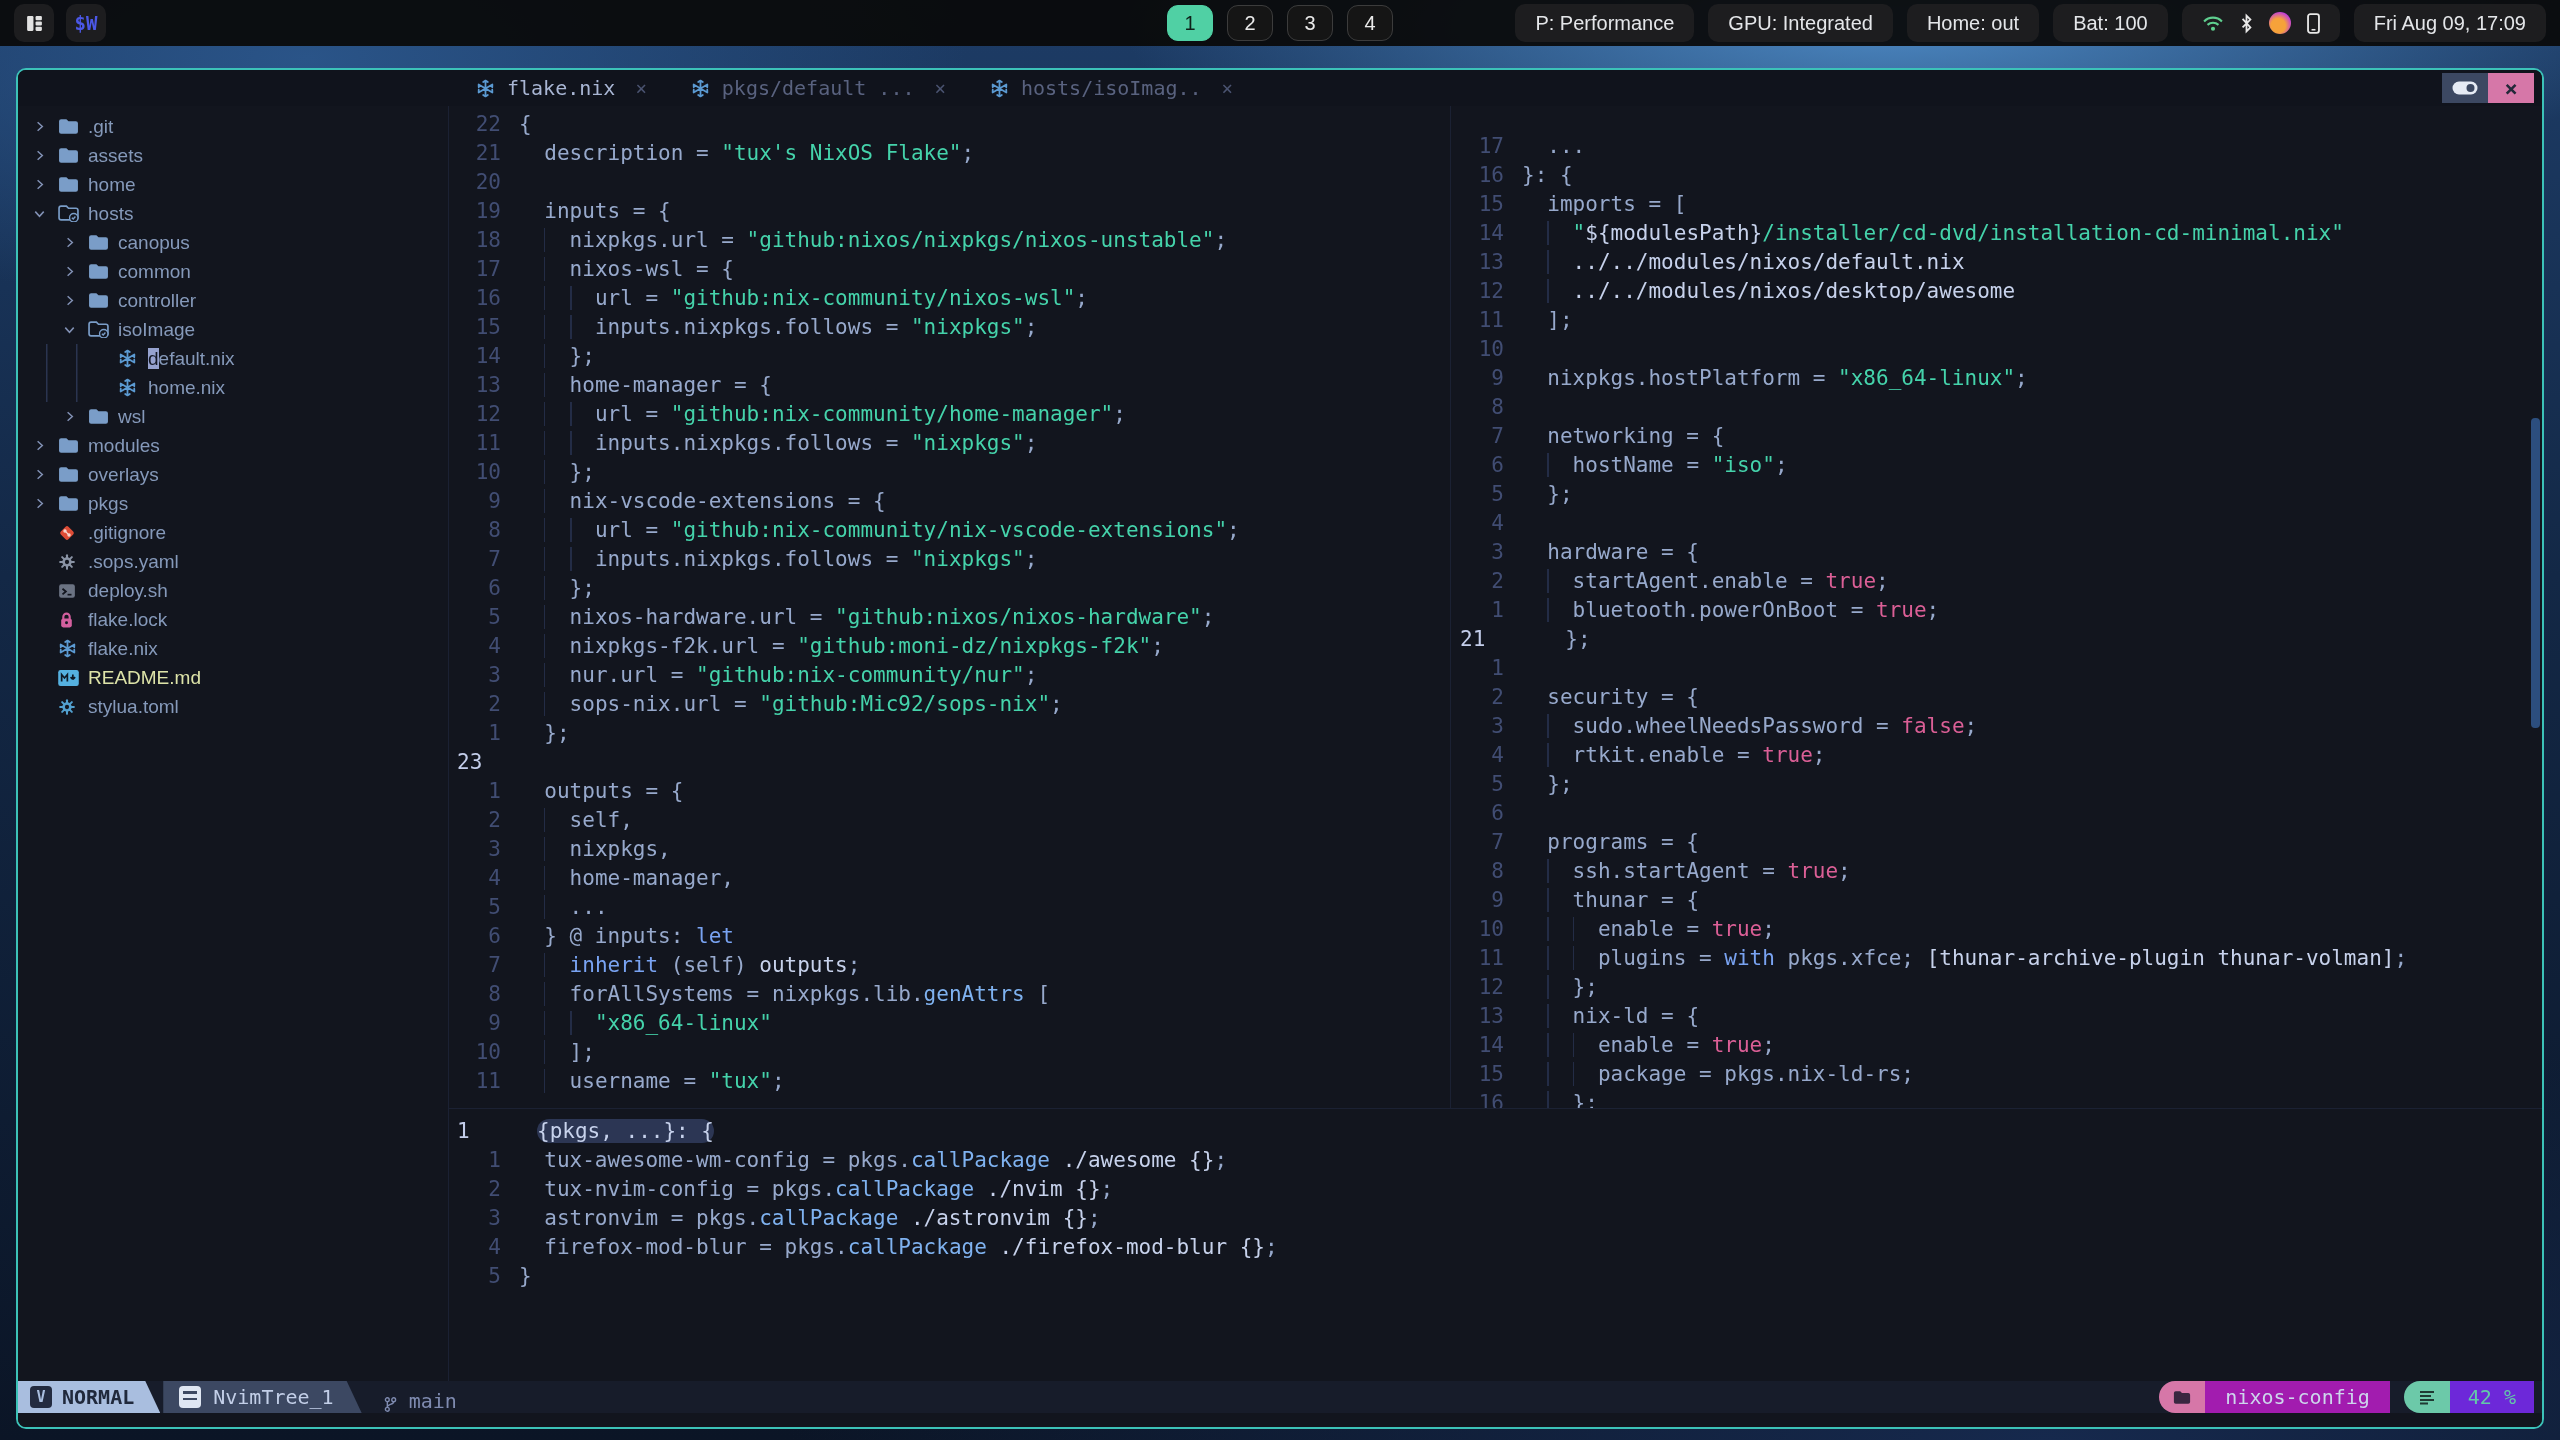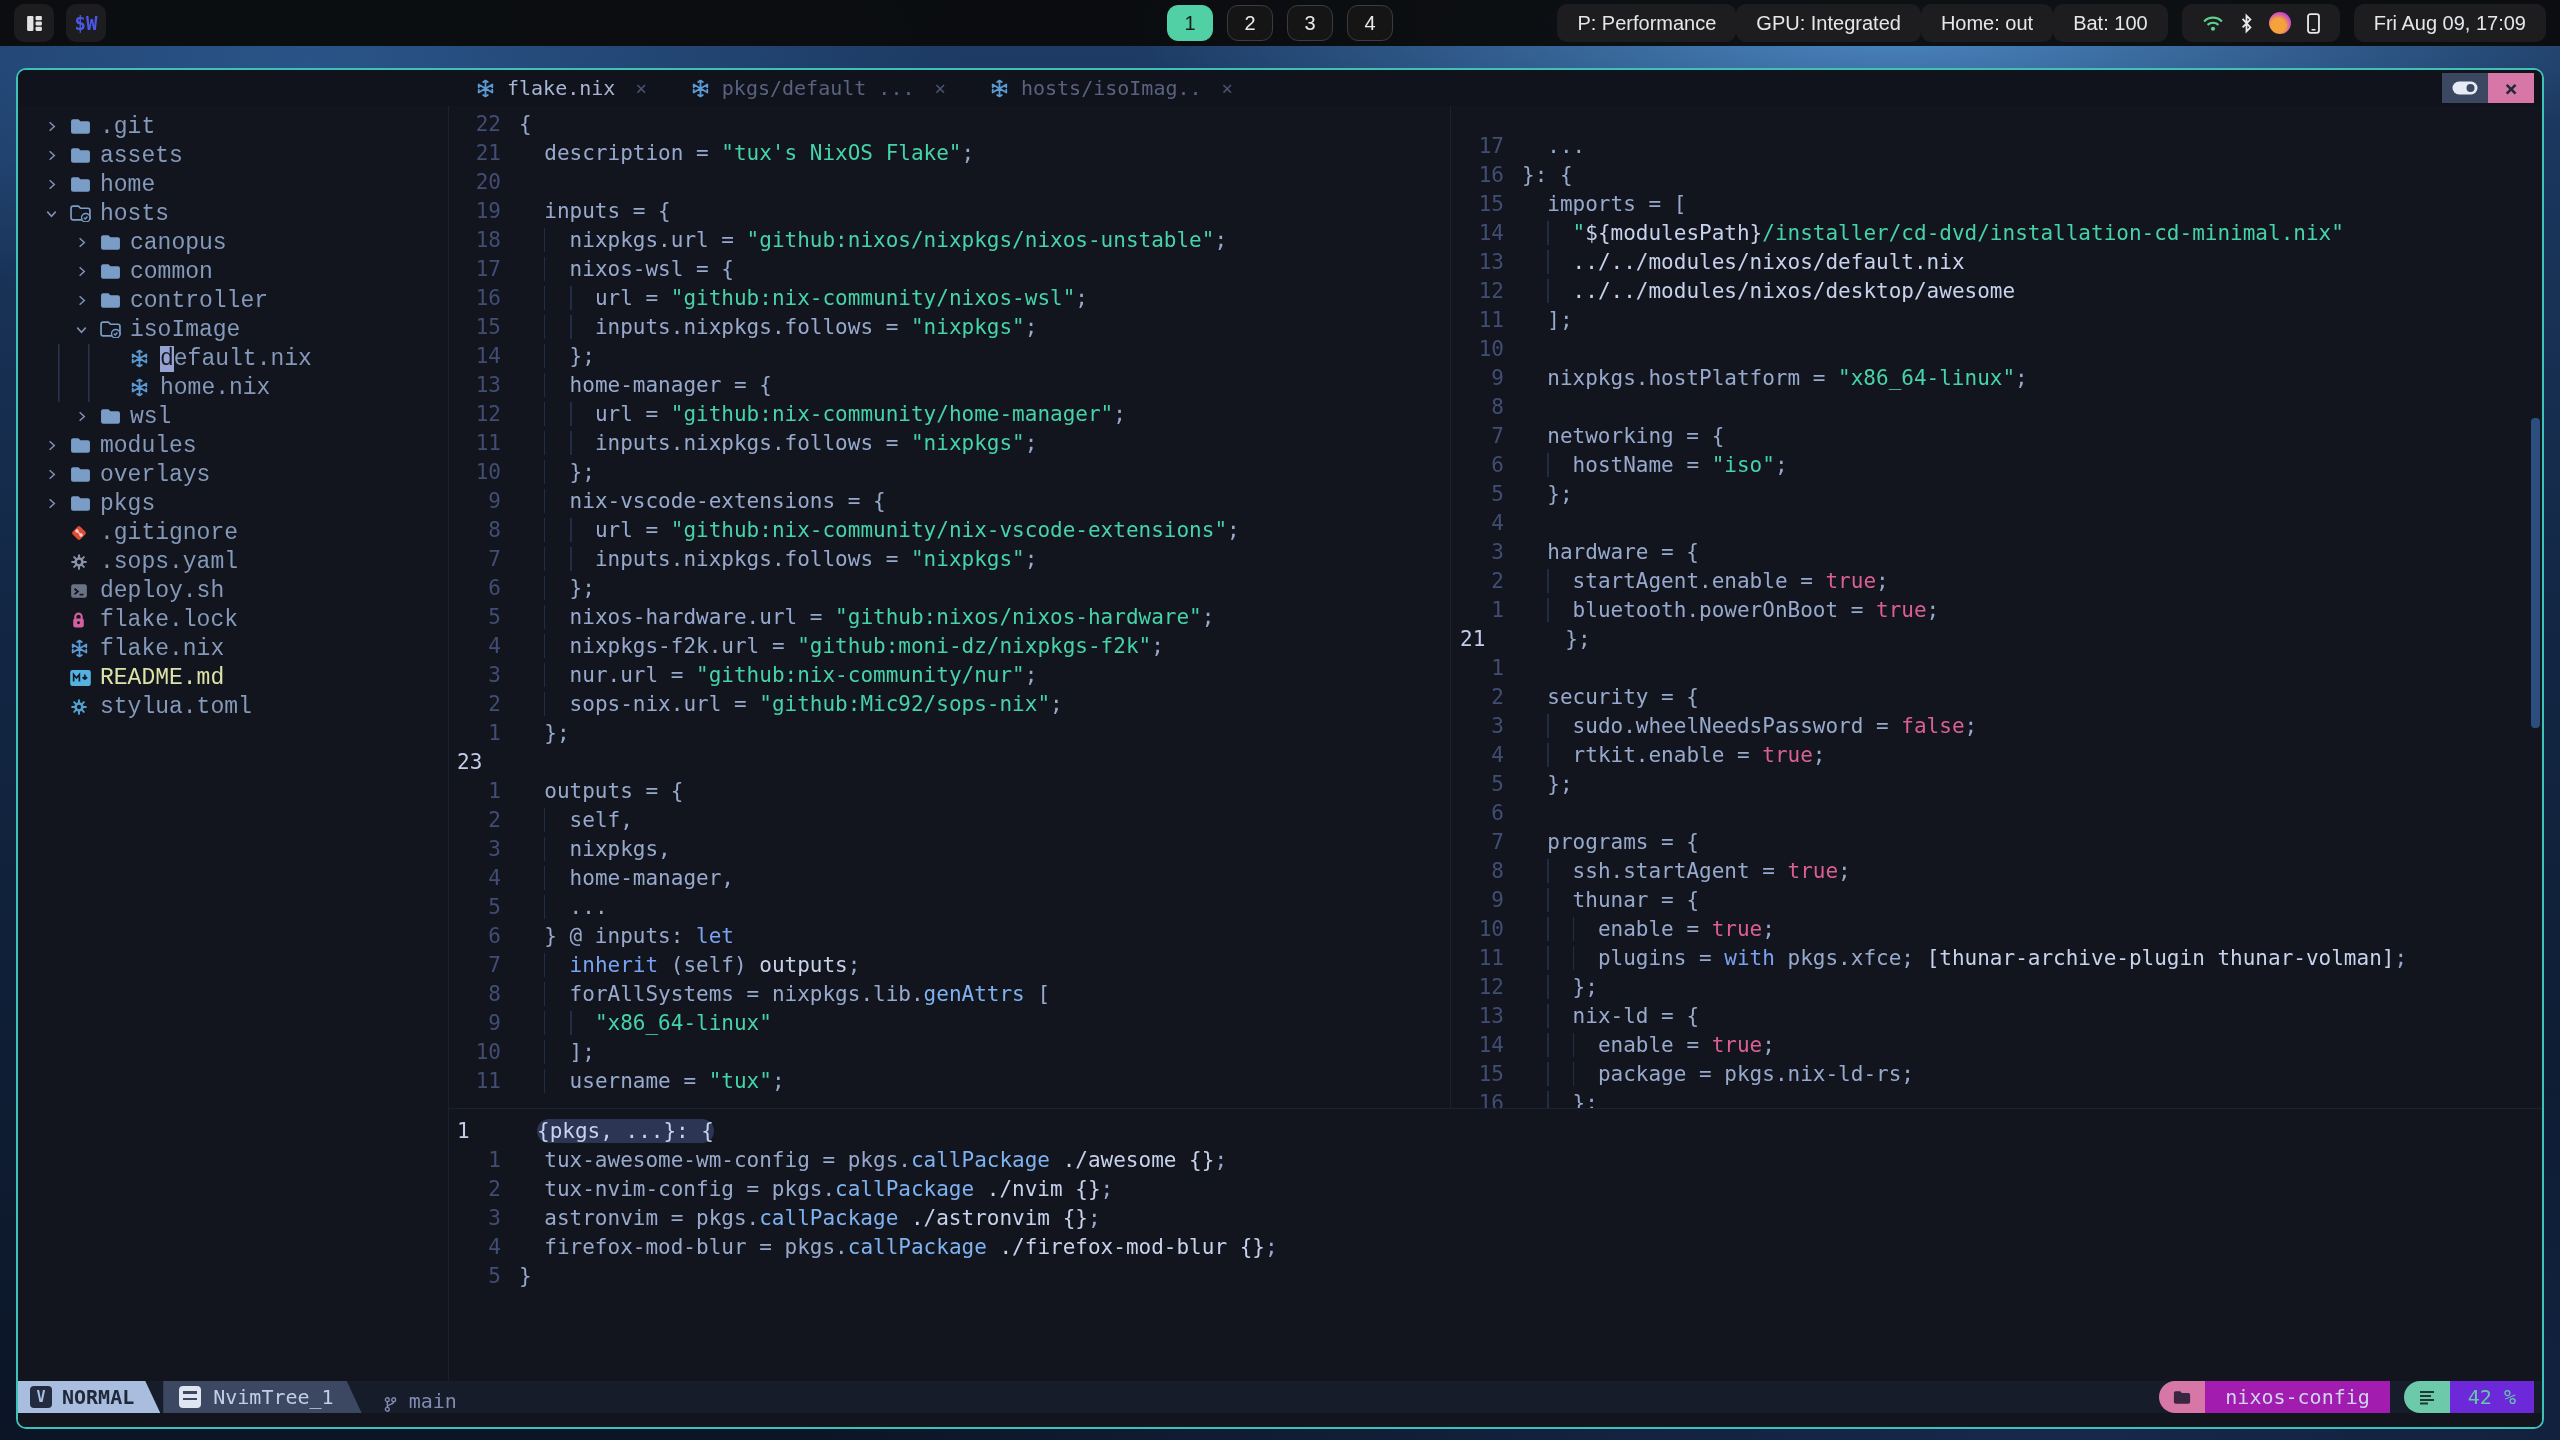--- a/index.html
+++ b/index.html
@@ -36,22 +36,22 @@
     display:flex; align-items:center; padding-left:436px;
     font-family:"DejaVu Sans Mono",monospace; font-size:20px; }
   .tab { display:flex; align-items:center; gap:12px; padding:0 22px; height:100%; color:#59627f; }
   .tab.active { color:#a9b6d4; }
   .tab .x { color:#4a5370; font-size:19px; margin-left:8px; }
   #winctl { position:absolute; right:8px; top:3px; display:flex; height:30px; }
   .ctl-toggle { width:46px; background:#3c4862; display:flex; align-items:center; justify-content:center; }
   .ctl-close { width:46px; background:#d677a8; color:#232839; display:flex; align-items:center;
     justify-content:center; font-size:22px; font-weight:bold; }
   
-  #tree { position:absolute; left:12px; top:36px; width:430px; height:1275px; padding-top:6px;
-    font-family:Liberation Mono, monospace; font-size:23px; color:#8599ba; overflow:hidden; }
+  #tree { position:absolute; left:0; top:36px; width:430px; height:1275px; padding-top:6px;
+    font-family:Liberation Sans, sans-serif; font-size:19px; color:#8599ba; overflow:hidden; }
   .trow { height:29px; display:flex; align-items:center; padding-left:14px; white-space:pre; }
   .tind { height:100%; flex:none; }
   .tind.guides { background-image:linear-gradient(#2a3450,#2a3450),linear-gradient(#2a3450,#2a3450);
     background-size:1.5px 100%,1.5px 100%; background-position:14px 0,44px 0; background-repeat:no-repeat; }
   .tchev { width:26px; flex:none; display:flex; align-items:center; }
   .ticon { width:30px; flex:none; display:flex; align-items:center; }
   .tcur { background:#96a2cf; color:#141826; }
   
   .pane { position:absolute; overflow:hidden; font-family:"DejaVu Sans Mono",monospace;
     font-size:21px; background:#12151e; }
@@ -116,21 +116,21 @@
         <span class="wm-logo">$W</span>
       </div>
     </div>
     <div class="tb-center" id="workspaces">
         <div class="ws active">1</div>
         <div class="ws">2</div>
         <div class="ws">3</div>
         <div class="ws">4</div>
       </div>
     <div class="tb-right">
-      <div id="statuspills" style="display:flex;">
+      <div id="statuspills" style="display:flex;gap:14px;">
           <div class="pill">P: Performance</div>
           <div class="pill">GPU: Integrated</div>
           <div class="pill">Home: out</div>
           <div class="pill">Bat: 100</div>
         </div>
       <div class="pill">
         <span>
           <svg width="22" height="17" viewBox="0 0 16 12">
               <g stroke="#5fcf8f" fill="none" stroke-width="1.5">
                 <path d="M1.5 4.5a9 9 0 0 1 13 0"></path>

